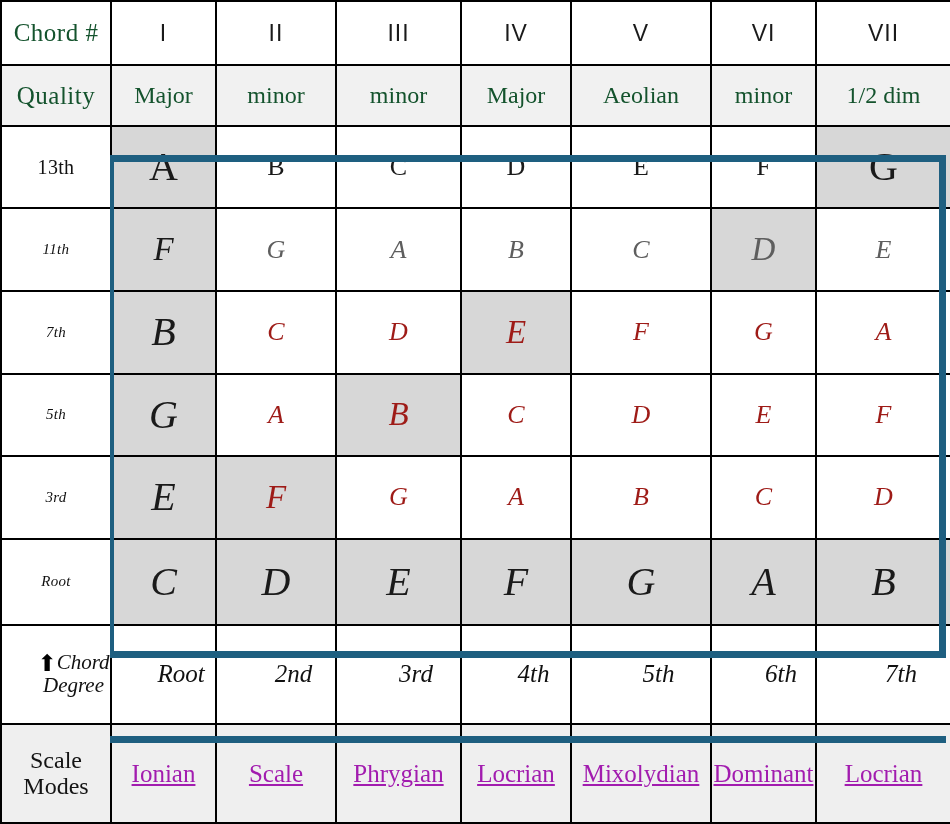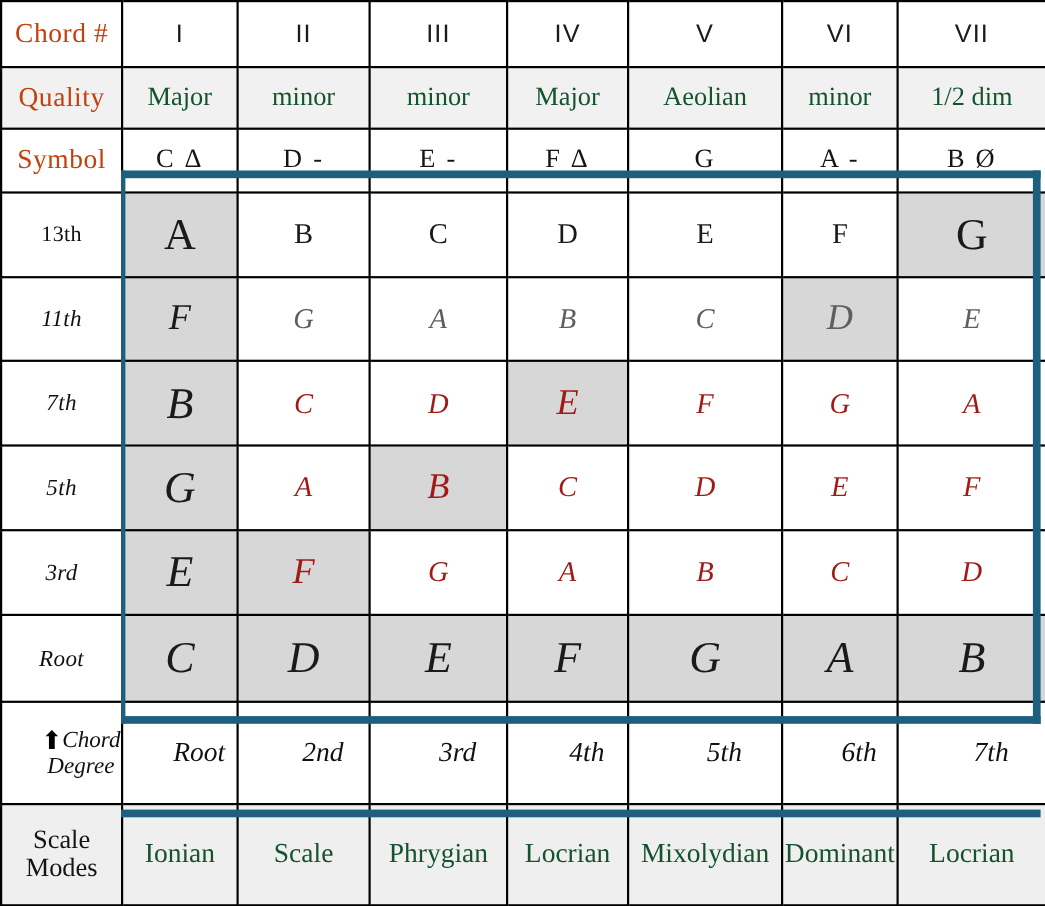--- a/index.html
+++ b/index.html
@@ -48,29 +48,29 @@
   tr.r-symbol   td { height: 52px; }
   tr.r-ext      td { height: 70px; }
   tr.r-root     td { height: 73px; }
   tr.r-degree   td { height: 85px; padding-left: 35px; }
   tr.r-modes    td { height: 84px; }
 
   
   .lbl {
     font-family: "Liberation Serif", serif;
     font-size: 25px;
-    color: #c2410c;
+    color: #14532d;
     text-align: left;
     padding-left: 8px;
     letter-spacing: .5px;
   }
   .lbl-ext {
     font-family: "Liberation Serif", serif;
     font-style: italic;
-    font-size: 21px;
+    font-size: 15px;
     color: #111111;
     text-align: center;
     letter-spacing: .3px;
   }
   .lbl-ext.bold { font-weight: normal; font-style: normal; font-size: 20px; }
   .lbl-degree {
     font-family: "Liberation Serif", serif;
     font-style: italic;
     font-size: 21px;
     color: #111111;
@@ -115,21 +115,22 @@
   }
   .degree-txt {
     font-family: "Liberation Serif", serif;
     font-style: italic;
     font-size: 25px;
     color: #111111;
   }
   .mode-txt {
     font-family: "Liberation Serif", serif;
     font-size: 25px;
-    color: #14532d;
+    color: #a21caf;
+    text-decoration: underline;
   }
 
   
   .note {
     font-family: "Liberation Serif", serif;
     font-style: italic;
     display: inline-block;
     line-height: 1;
   }
   .note.sz-sm { font-size: 26px; }
@@ -194,30 +195,20 @@
         <td class="lbl fill-quality">Quality</td>
         <td class="fill-quality"><span class="quality-txt">Major</span></td>
         <td class="fill-quality"><span class="quality-txt">minor</span></td>
         <td class="fill-quality"><span class="quality-txt">minor</span></td>
         <td class="fill-quality"><span class="quality-txt">Major</span></td>
         <td class="fill-quality"><span class="quality-txt">Aeolian</span></td>
         <td class="fill-quality"><span class="quality-txt">minor</span></td>
         <td class="fill-quality"><span class="quality-txt">1/2 dim</span></td>
       </tr>
 
-      <tr class="r-symbol">
-        <td class="lbl">Symbol</td>
-        <td><span class="symbol-txt">C Δ</span></td>
-        <td><span class="symbol-txt">D -</span></td>
-        <td><span class="symbol-txt">E -</span></td>
-        <td><span class="symbol-txt">F Δ</span></td>
-        <td><span class="symbol-txt">G</span></td>
-        <td><span class="symbol-txt">A -</span></td>
-        <td><span class="symbol-txt">B Ø</span></td>
-      </tr>
 
       <tr class="r-ext">
         <td class="lbl-ext bold">13th</td>
         <td class="fill-hi"><span class="note upright ink-dark sz-lg">A</span></td>
         <td class="fill-white"><span class="note upright ink-dark sz-sm">B</span></td>
         <td class="fill-white"><span class="note upright ink-dark sz-sm">C</span></td>
         <td class="fill-white"><span class="note upright ink-dark sz-sm">D</span></td>
         <td class="fill-white"><span class="note upright ink-dark sz-sm">E</span></td>
         <td class="fill-white"><span class="note upright ink-dark sz-sm">F</span></td>
         <td class="fill-hi"><span class="note upright ink-dark sz-lg">G</span></td>

